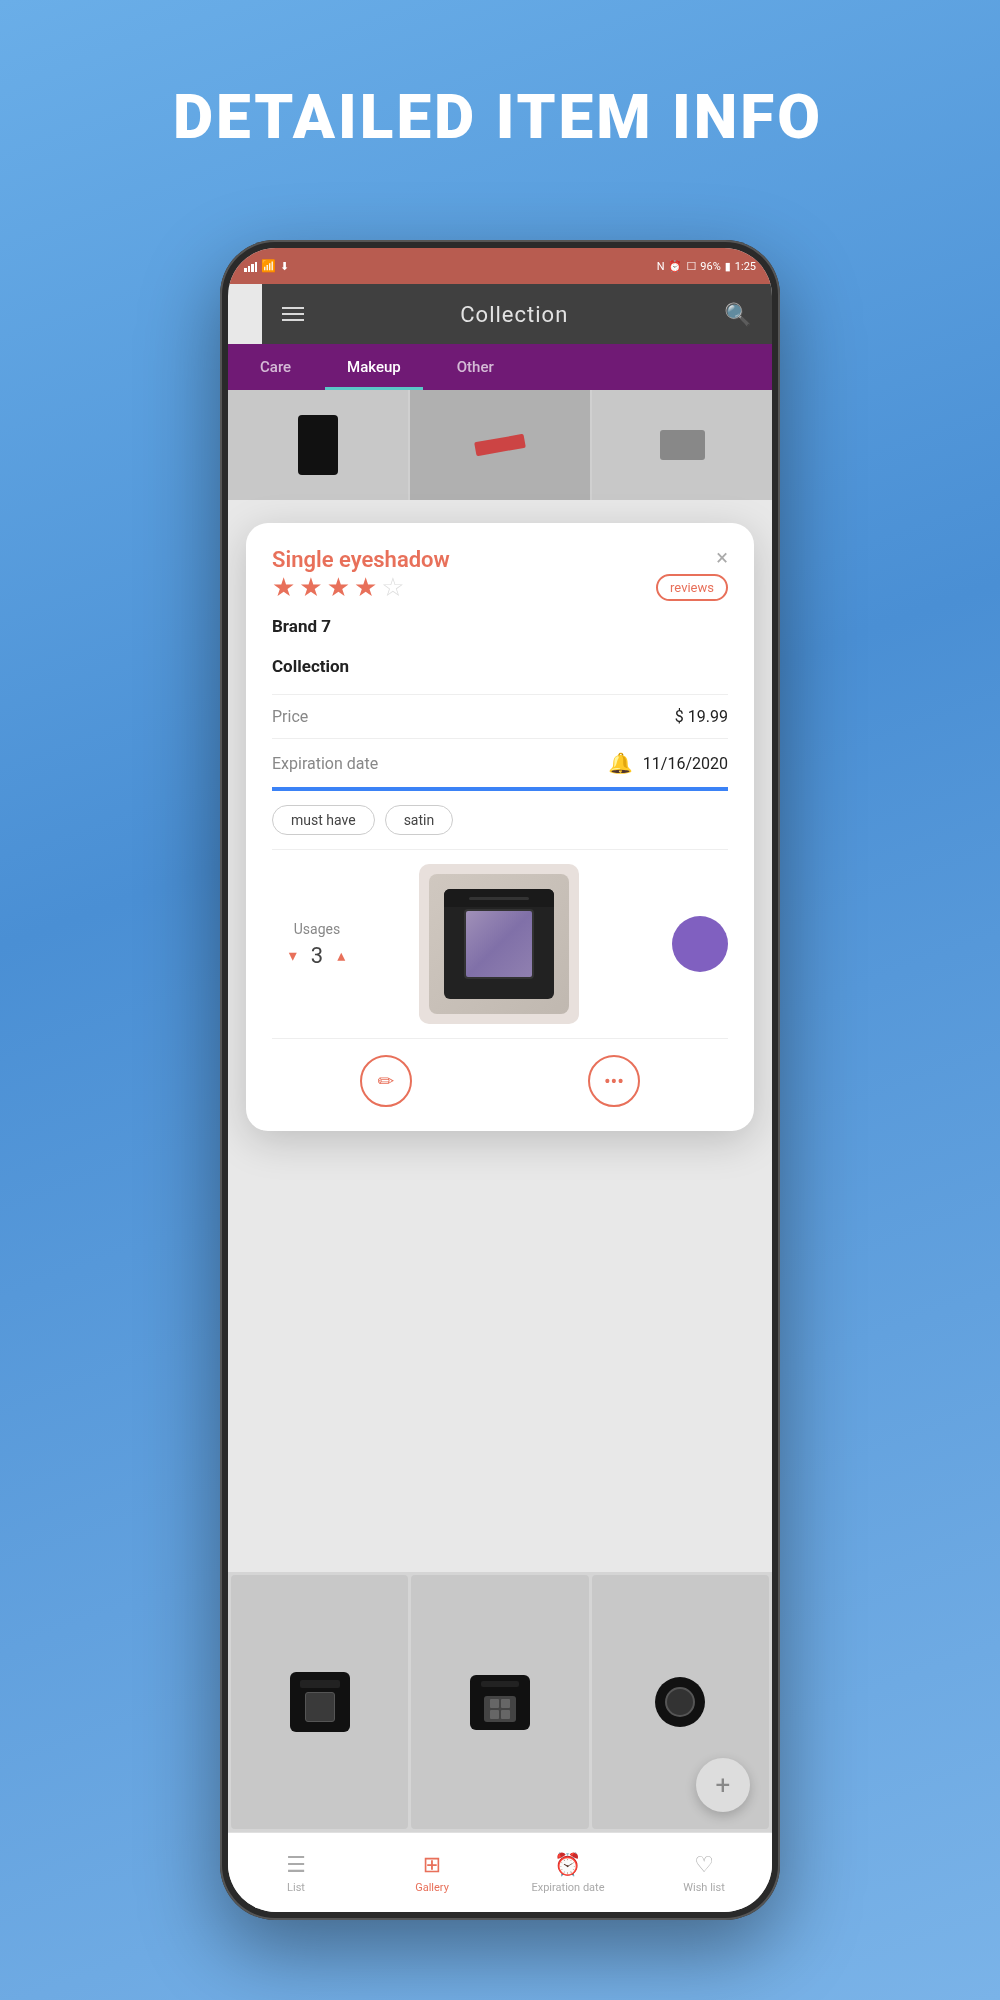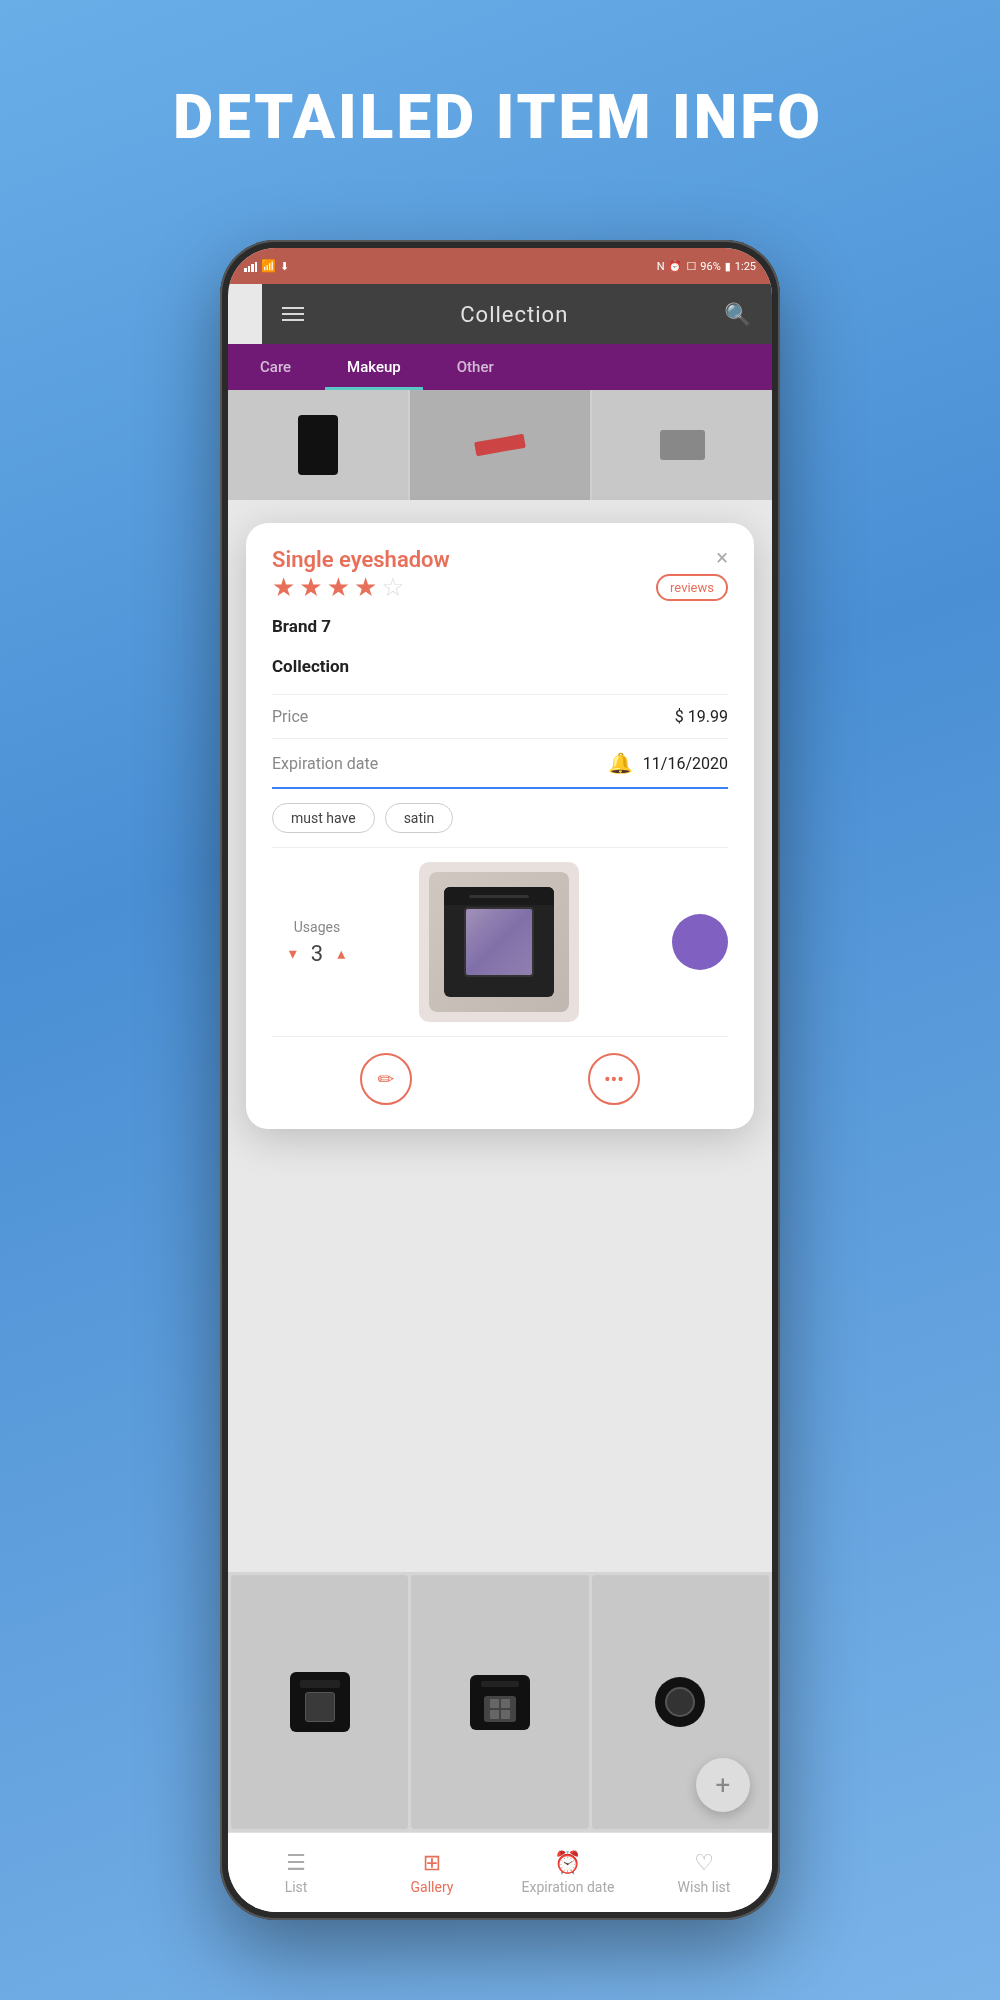--- a/index.html
+++ b/index.html
@@ -265,21 +265,21 @@
 
     .bell-icon {
       color: #e8705a;
       font-size: 20px;
     }
 
     .tags-row {
       display: flex;
       gap: 10px;
       padding: 14px 0;
-      border-top: 2px solid #3b82f6;
+      border-top: 4px solid #3b82f6;
     }
 
     .tag-pill {
       border: 1.5px solid #ccc;
       border-radius: 20px;
       padding: 6px 18px;
       font-size: 14px;
       color: #444;
       background: white;
     }
@@ -469,21 +469,21 @@
     .nav-icon {
       font-size: 22px;
       color: #aaa;
     }
 
     .nav-icon.active {
       color: #e8705a;
     }
 
     .nav-label {
-      font-size: 14px;
+      font-size: 11px;
       color: #aaa;
     }
 
     .nav-label.active {
       color: #e8705a;
     }
 
     
     .signal-bars {
       display: flex;

